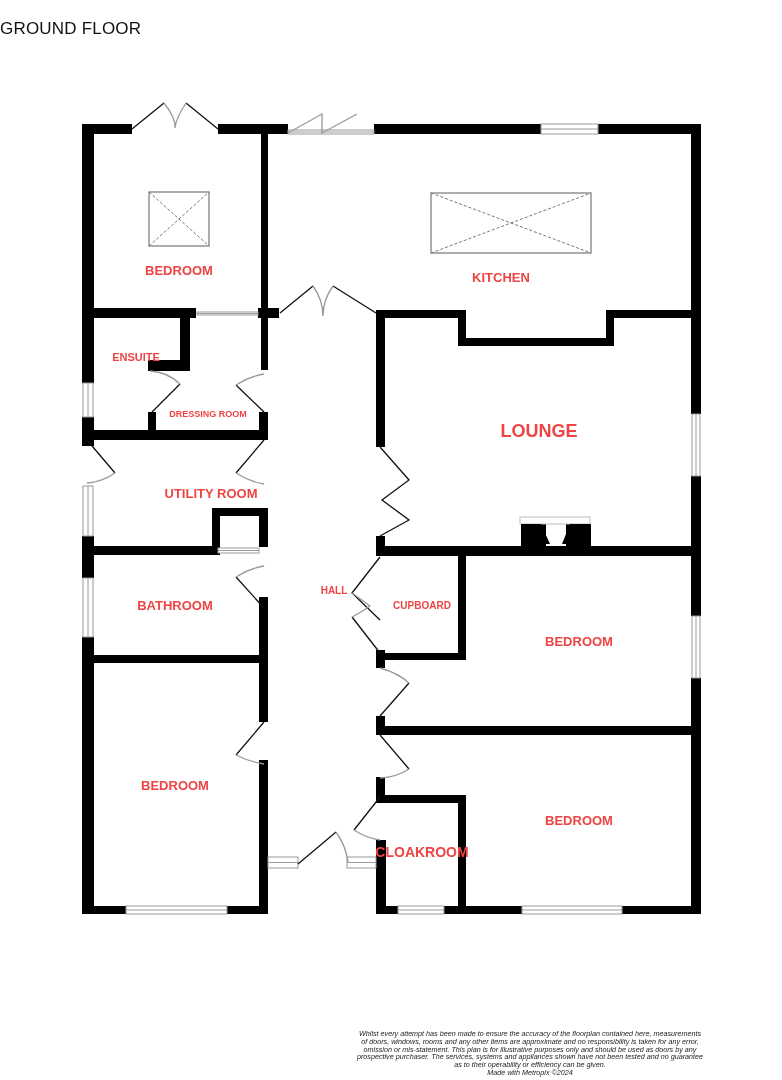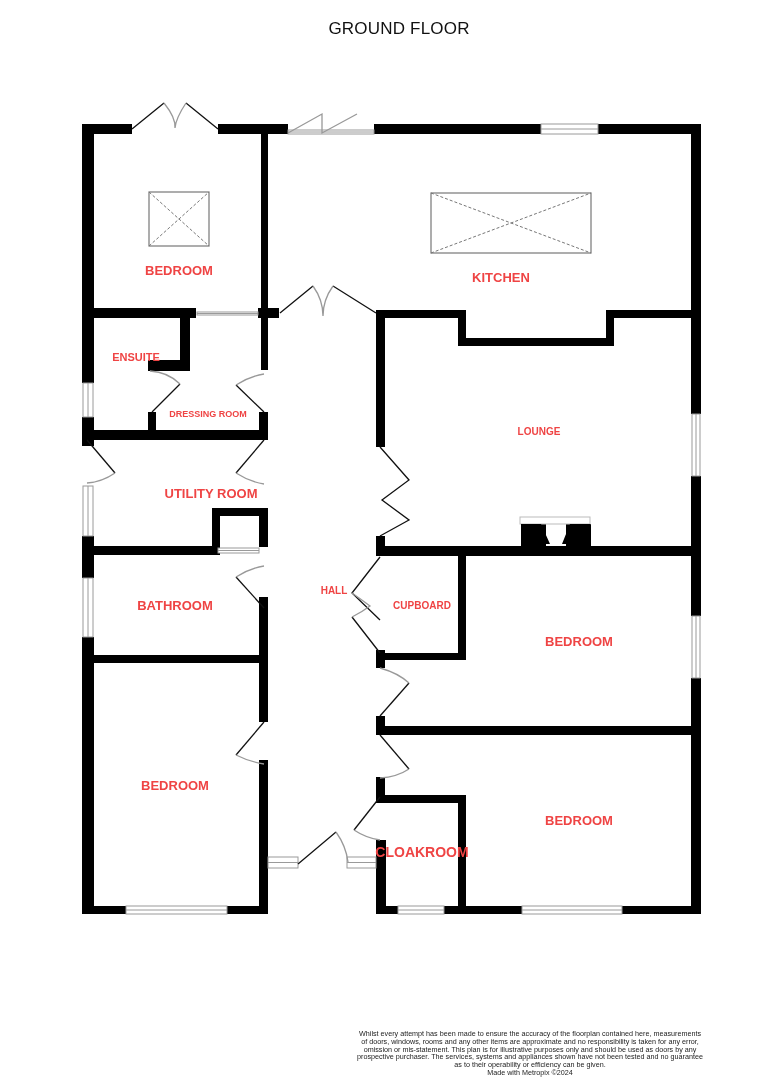--- a/index.html
+++ b/index.html
@@ -1,21 +1,21 @@
 <!DOCTYPE html>
 <html><head>
 <meta charset="utf-8">
 <style>
   html, body { margin: 0; padding: 0; background: #ffffff; }
   body { width: 782px; height: 1080px; position: relative; overflow: hidden; font-family: "Liberation Sans", sans-serif; }
   #plan { position: absolute; left: 0; top: 0; }
-  .title { position: absolute; left: 0; width: 760px; top: 19px; text-align: center; font-size: 17px; color: #111; letter-spacing: 0.2px; margin-left: 19px; }
+  .title { position: absolute; left: 0; width: 760px; top: 19px; text-align: left; font-size: 17px; color: #111; letter-spacing: 0.2px; }
   .room-label { position: absolute; font-weight: bold; color: #ef4444; white-space: nowrap; transform: translate(-50%, -50%); }
   .disclaimer { position: absolute; left: 340px; width: 380px; top: 1030px; font-size: 7.2px; line-height: 7.8px; text-align: center; color: #222; }
-  .disclaimer div { white-space: normal; }
+  .disclaimer div { white-space: normal; font-style: italic; }
 </style>
 </head>
 <body>
 
 <svg id="plan" width="782" height="1080" viewBox="0 0 782 1080">
   <g id="walls">
       <rect x="82" y="124" width="50" height="10" fill="#000000"></rect>
       <rect x="218" y="124" width="70" height="10" fill="#000000"></rect>
       <rect x="374" y="124" width="167" height="10" fill="#000000"></rect>
       <rect x="598" y="124" width="103" height="10" fill="#000000"></rect>
@@ -188,21 +188,21 @@
   </g>
 </svg>
 
 <div class="title">GROUND FLOOR</div>
 
 <div id="labels">
     <div class="room-label" style="left: 179px; top: 270px; font-size: 13px;">BEDROOM</div>
     <div class="room-label" style="left: 501px; top: 277px; font-size: 13px;">KITCHEN</div>
     <div class="room-label" style="left: 136px; top: 357px; font-size: 11px; text-align: right;">ENSUITE</div>
     <div class="room-label" style="left: 208px; top: 414px; font-size: 9px;">DRESSING ROOM</div>
-    <div class="room-label" style="left: 539px; top: 431px; font-size: 10px;">LOUNGE</div>
+    <div class="room-label" style="left: 539px; top: 431px; font-size: 18px;">LOUNGE</div>
     <div class="room-label" style="left: 175px; top: 493px; font-size: 13px; margin-left: 36px;">UTILITY ROOM</div>
     <div class="room-label" style="left: 175px; top: 605px; font-size: 13px;">BATHROOM</div>
     <div class="room-label" style="left: 334px; top: 590px; font-size: 10px;">HALL</div>
     <div class="room-label" style="left: 422px; top: 605px; font-size: 10px;">CUPBOARD</div>
     <div class="room-label" style="left: 579px; top: 641px; font-size: 13px;">BEDROOM</div>
     <div class="room-label" style="left: 175px; top: 785px; font-size: 13px;">BEDROOM</div>
     <div class="room-label" style="left: 579px; top: 820px; font-size: 13px;">BEDROOM</div>
     <div class="room-label" style="left: 422px; top: 852px; font-size: 14px;">CLOAKROOM</div>
   </div>
 

